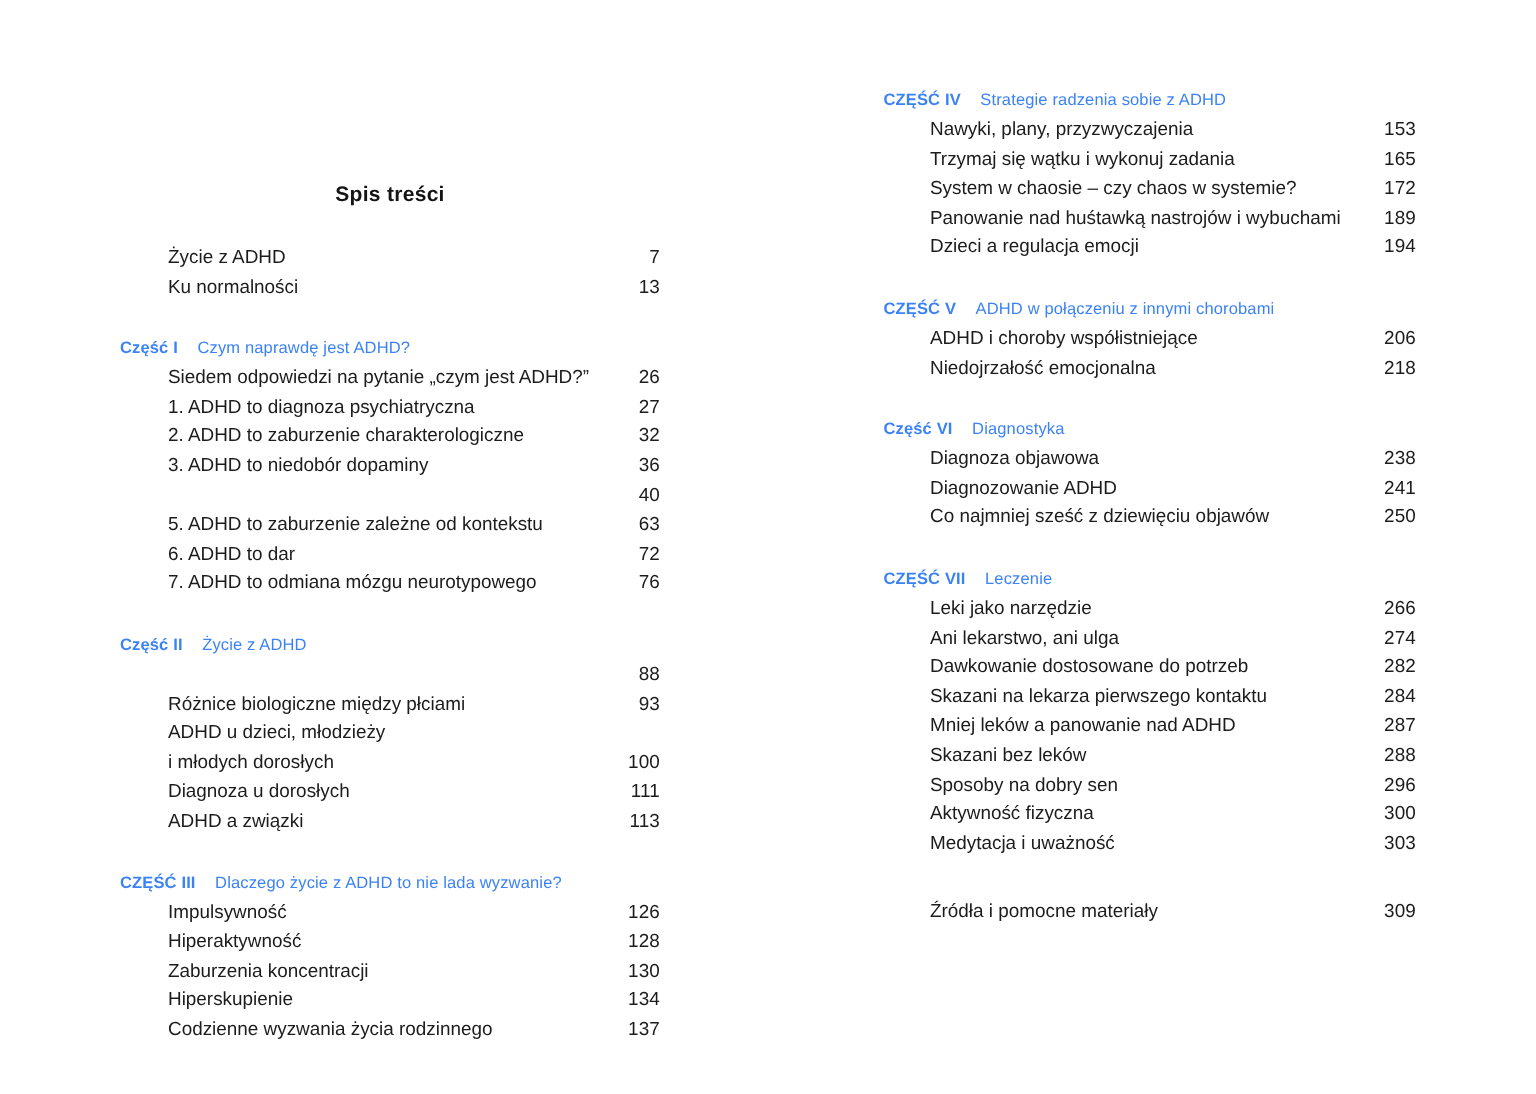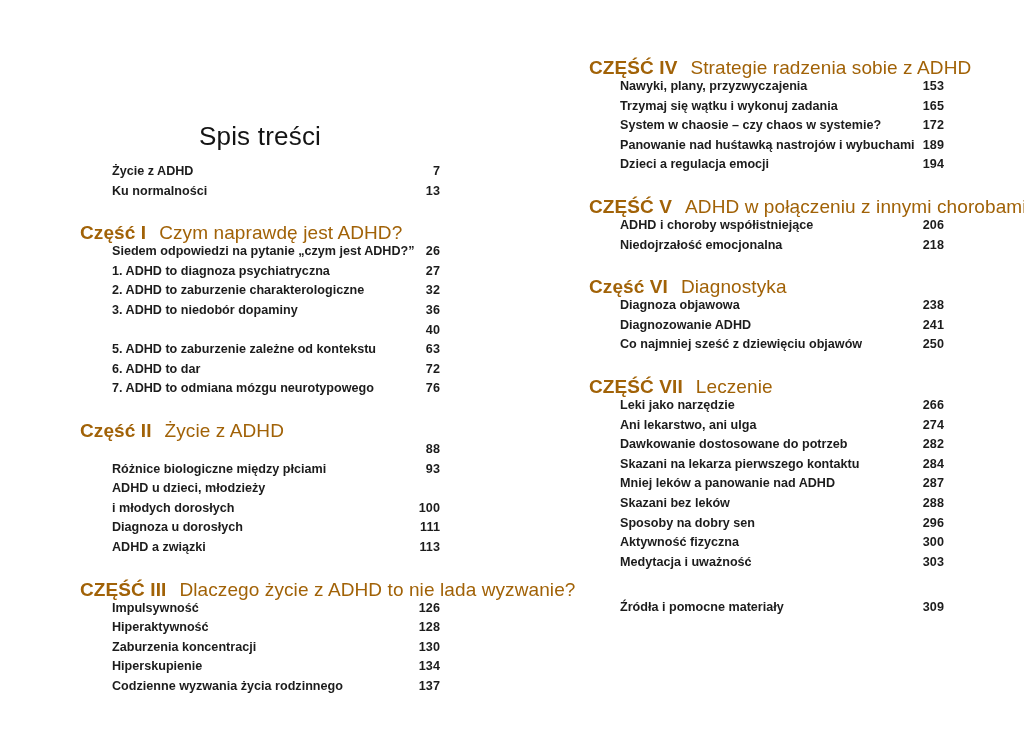--- a/index.html
+++ b/index.html
@@ -27,52 +27,52 @@
   
   .col {
     position: absolute;
     top: 0;
     box-sizing: border-box;
   }
   .col-left  { left: 80px;  width: 360px; }
   .col-right { left: 589px; width: 355px; }
 
   .toc-title {
-    font-size: 26px;
-    font-weight: 400;
+    font-size: 14px;
+    font-weight: 700;
     letter-spacing: 0.2px;
     text-align: center;
     margin: 0;
     padding: 0;
     color: #141414;
     position: absolute;
     left: 80px;
     top: 121px;
     width: 360px;
   }
 
   .part-head {
     display: flex;
     align-items: flex-start;
     font-weight: 700;
-    font-size: 19px;
+    font-size: 11px;
     letter-spacing: 0.1px;
-    color: #a16207;
+    color: #3b82f6;
     white-space: nowrap;
     line-height: 19px;
   }
   .part-label { margin-right: 13px; }
   .part-title { font-weight: 400; }
 
   
   .entry {
     display: flex;
     align-items: baseline;
     font-size: 12.6px;
-    font-weight: 700;
+    font-weight: 400;
     line-height: 19.6px;
     color: #1c1c1c;
     white-space: nowrap;
   }
   .entry .txt { flex: 0 1 auto; }
   .entry .fill { flex: 1 1 auto; min-width: 6px; }
   .entry .pg {
     flex: 0 0 auto;
     text-align: right;
     font-variant-numeric: lining-nums;

